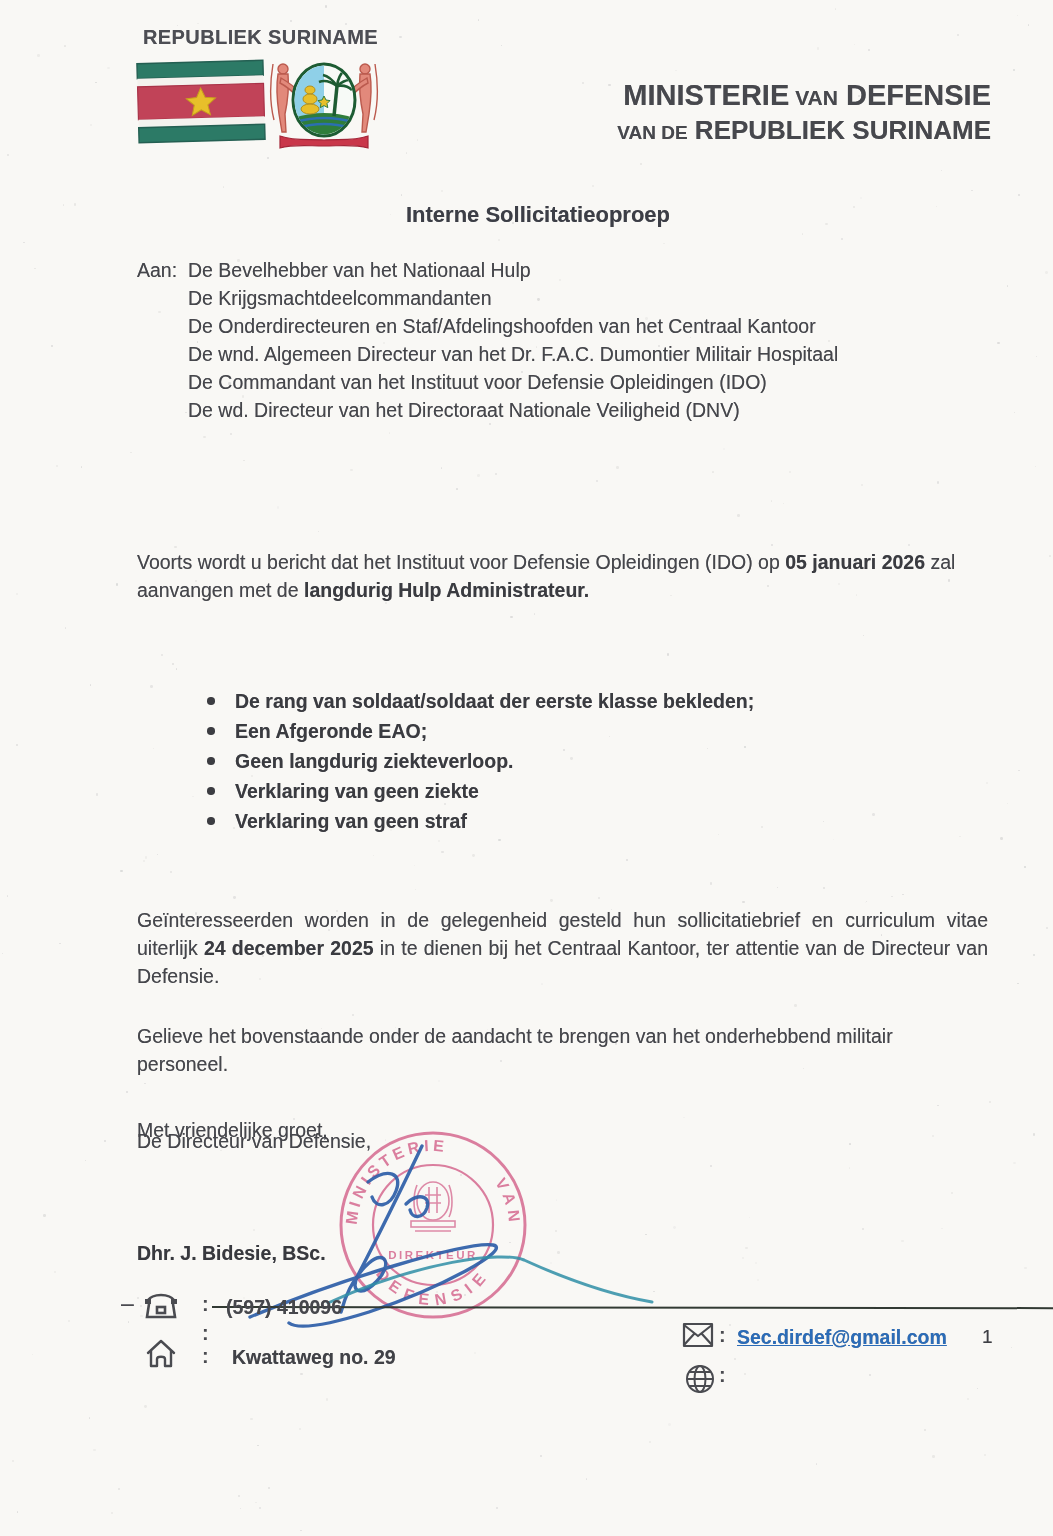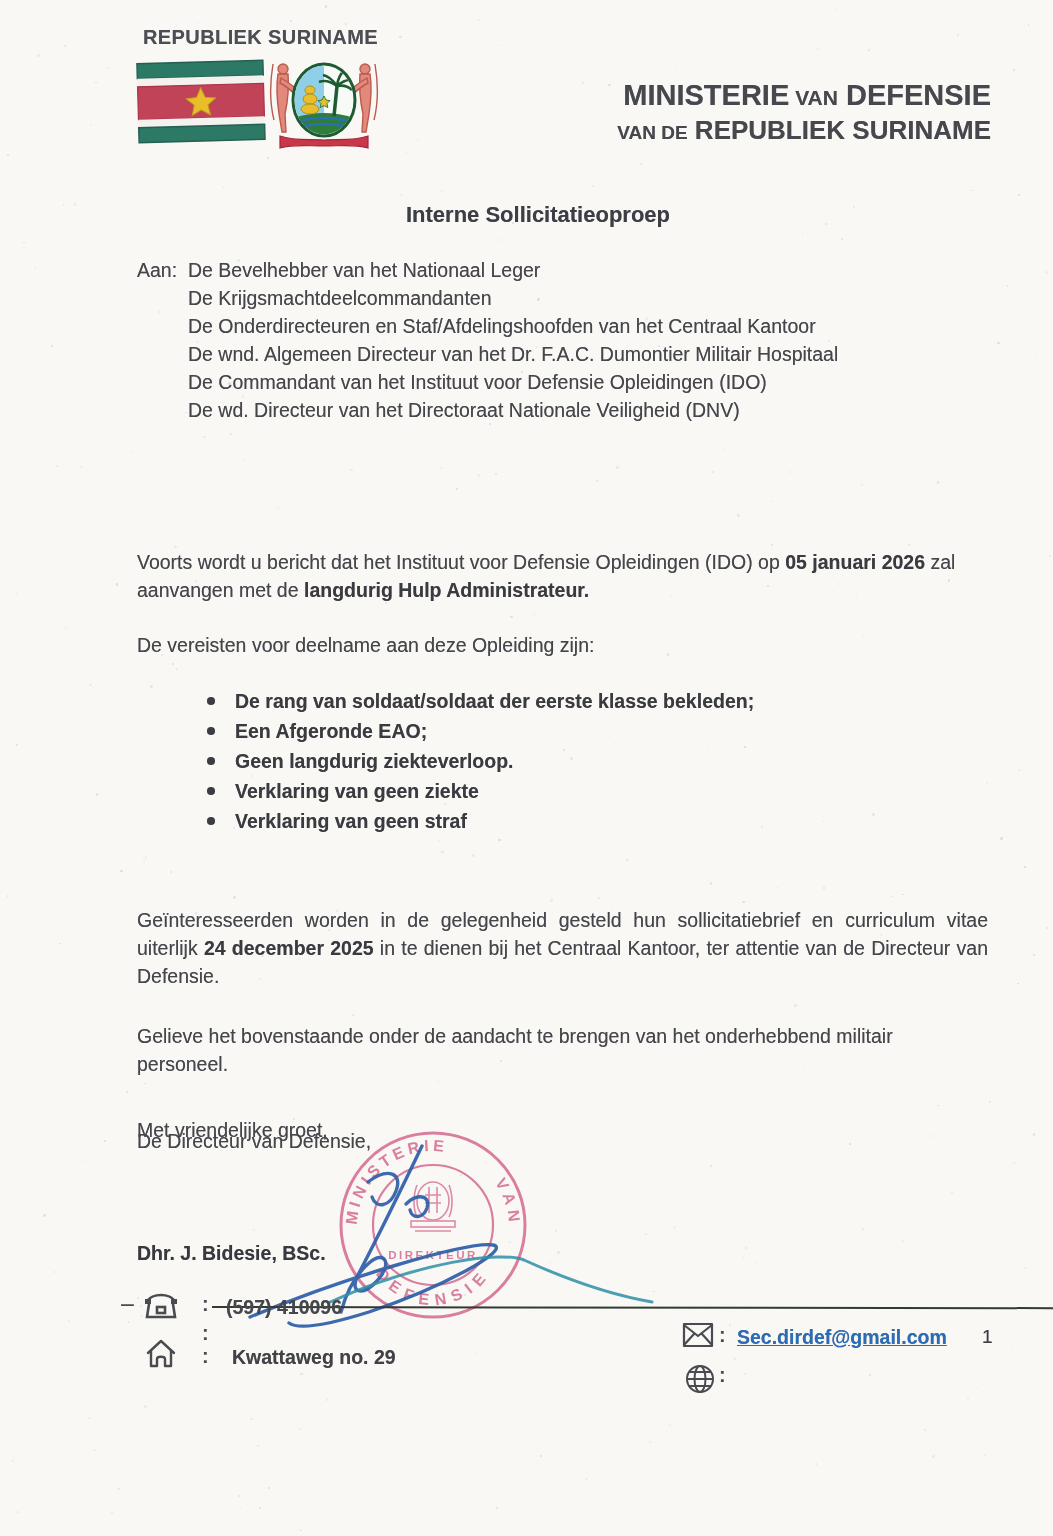--- a/index.html
+++ b/index.html
@@ -432,30 +432,29 @@
 
   <div class="abs ministry scan-text">
     <div><span class="big1">MINISTERIE</span><span class="small1"> </span><span class="small1">VAN</span><span class="big1"> </span><span class="big1">DEFENSIE</span></div>
     <div><span class="small2">VAN DE</span><span class="big2"> </span><span class="big2">REPUBLIEK SURINAME</span></div>
   </div>
 
   <div class="abs doc-title scan-text">Interne Sollicitatieoproep</div>
 
   <div class="abs aan-label scan-text">Aan:</div>
   <div class="abs aan-items scan-text">
-    <div>De Bevelhebber van het Nationaal Leger</div>
+    <div>De Bevelhebber van het Nationaal Hulp</div>
     <div>De Krijgsmachtdeelcommandanten</div>
     <div>De Onderdirecteuren en Staf/Afdelingshoofden van het Centraal Kantoor</div>
     <div>De wnd. Algemeen Directeur van het Dr. F.A.C. Dumontier Militair Hospitaal</div>
     <div>De Commandant van het Instituut voor Defensie Opleidingen (IDO)</div>
     <div>De wd. Directeur van het Directoraat Nationale Veiligheid (DNV)</div>
   </div>
 
   <div class="abs para p2 scan-text"><span>Voorts wordt u bericht dat het Instituut voor Defensie Opleidingen (IDO) op </span><span class="b">05 januari 2026</span><span> zal aanvangen met de </span><span class="b">langdurig Hulp Administrateur.</span></div>
-  <div class="abs para req-intro scan-text">De vereisten voor deelname aan deze Opleiding zijn:</div>
 
   <ul class="abs bullets scan-text">
     <li>De rang van soldaat/soldaat der eerste klasse bekleden;</li>
     <li>Een Afgeronde EAO;</li>
     <li>Geen langdurig ziekteverloop.</li>
     <li>Verklaring van geen ziekte</li>
     <li>Verklaring van geen straf</li>
   </ul>
 
   <div class="abs para p3 scan-text"><span>Geïnteresseerden worden in de gelegenheid gesteld hun sollicitatiebrief en curriculum vitae uiterlijk </span><span class="b">24 december 2025</span><span> in te dienen bij het Centraal Kantoor, ter attentie van de Directeur van Defensie.</span></div>

